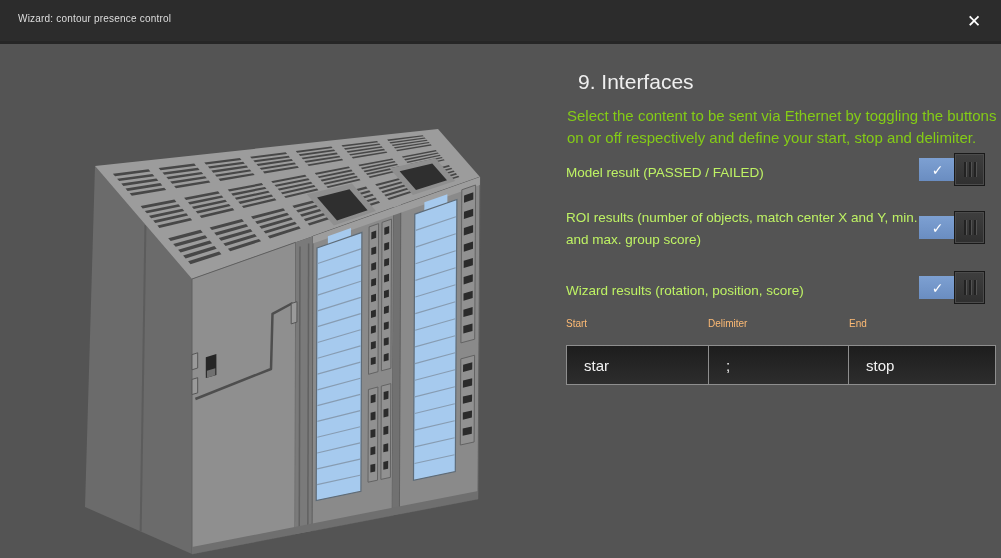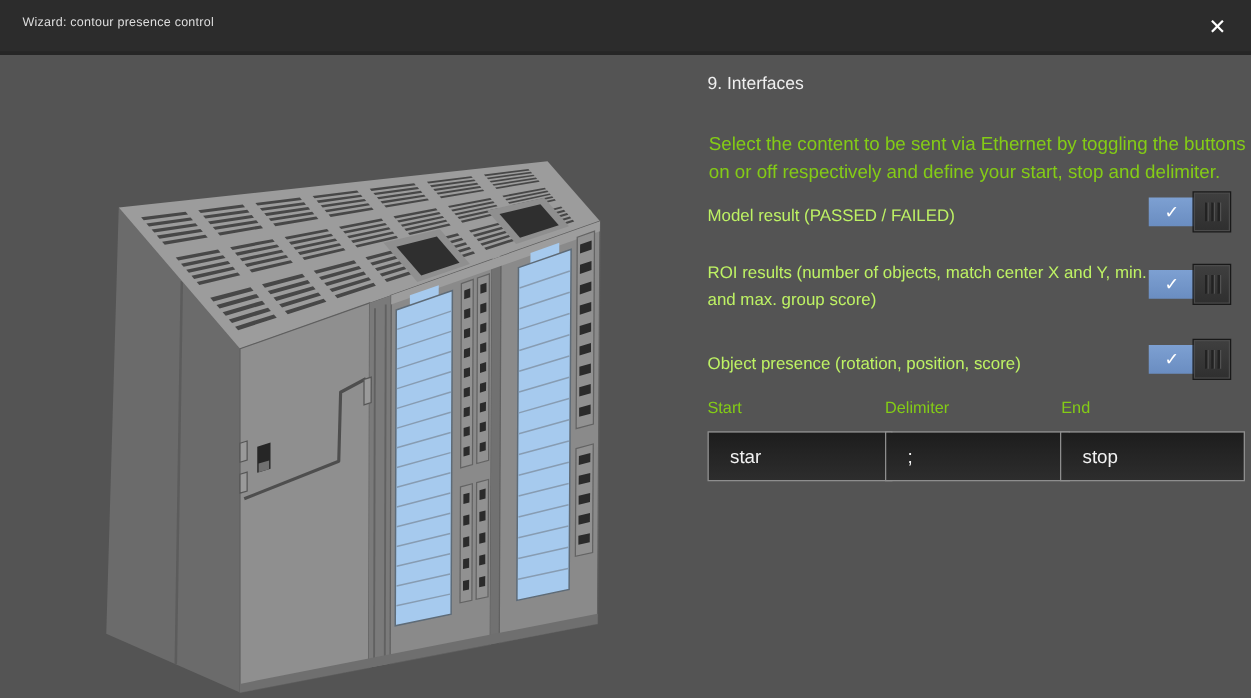--- a/index.html
+++ b/index.html
@@ -21,21 +21,21 @@
     background:transparent;border:none;color:#ffffff;font-size:17px;line-height:26px;
     text-align:center;cursor:pointer;padding:0;
   }
   .content{
     position:absolute;left:0;top:44px;width:1001px;height:514px;
     background:#545454;
   }
   
   .abs{position:absolute;}
   .step-title{
-    left:566px;top:58px;font-size:14px;font-weight:400;color:#efefef;margin:0;
+    left:566px;top:58px;font-size:21px;font-weight:400;color:#efefef;margin:12px;
   }
   .desc{
     left:566px;top:104px;width:436px;font-size:15px;line-height:21.5px;color:#84cc16;margin:1px;
   }
   .tlabel{
     font-size:13.5px;line-height:21.5px;color:#bef264;
   }
   .l1{left:566px;top:162px;width:372px;}
   .l2{left:566px;top:207px;width:372px;}
   .l3{left:566px;top:280px;width:372px;}
@@ -54,21 +54,21 @@
     position:absolute;left:35px;top:0;width:29px;height:31px;
     background:linear-gradient(180deg,#3f3f3f,#2f2f2f);
     border:1px solid #191919;
     box-shadow:inset 0 0 0 1px #4b4b4b;
     display:flex;align-items:center;justify-content:center;gap:3px;
   }
   .toggle .handle i{
     display:block;width:2px;height:15px;background:#222222;box-shadow:1px 0 0 #525252;
   }
   
-  .flabel{font-size:13px;color:#84cc16;}
+  .flabel{font-size:10px;color:#fdba74;}
   .fl1{left:566px;top:318px;}
   .fl2{left:708px;top:318px;}
   .fl3{left:849px;top:318px;}
   .field{
     width:148px;height:40px;box-sizing:border-box;
     background:linear-gradient(180deg,#1d1d1d,#2d2d2d);
     border:1px solid #8e8e8e;color:#f2f2f2;
     font-family:"Liberation Sans","DejaVu Sans",sans-serif;
     font-size:15px;padding:0 8px 0 17px;outline:none;
   }
@@ -316,21 +316,21 @@
 <div class="abs tlabel l2">ROI results (number of objects, match center X and Y, min. and max. group score)</div>
 <div class="abs toggle t2">
   <span class="check">✓</span>
   <span class="handle">
       <i></i>
       <i></i>
       <i></i>
     </span>
 </div>
 
-<div class="abs tlabel l3">Object presence (rotation, position, score)</div>
+<div class="abs tlabel l3">Wizard results (rotation, position, score)</div>
 <div class="abs toggle t3">
   <span class="check">✓</span>
   <span class="handle">
       <i></i>
       <i></i>
       <i></i>
     </span>
 </div>
 
 <label class="abs flabel fl1">Start</label>

